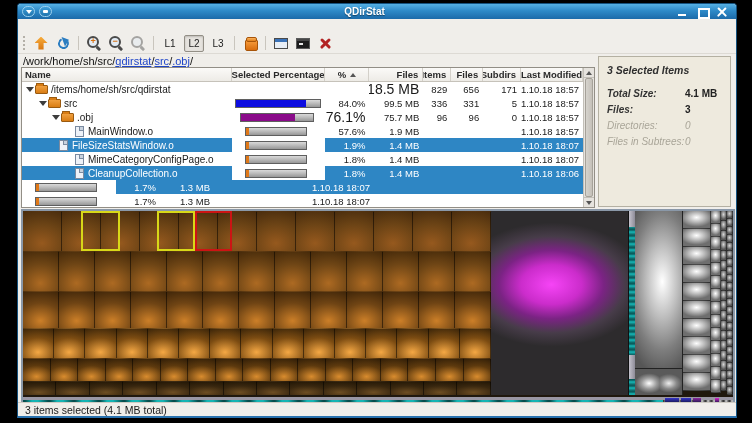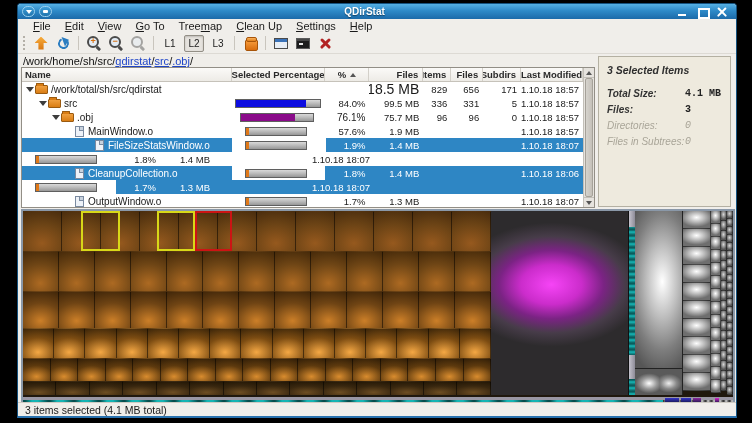--- a/index.html
+++ b/index.html
@@ -84,21 +84,21 @@
   .sb-btn{height:10px;display:flex;align-items:center;justify-content:center;background:#e6e3de;}
   .sb-up{border-bottom:1px solid #c2bfb8;} .sb-dn{border-top:1px solid #c2bfb8;}
   .sb-tri-up{width:0;height:0;border-left:3px solid transparent;border-right:3px solid transparent;border-bottom:4px solid #555;}
   .sb-tri-dn{width:0;height:0;border-left:3px solid transparent;border-right:3px solid transparent;border-top:4px solid #555;}
   .sb-thumb{flex:1;background:linear-gradient(90deg,#d6d3cd,#c4c0b9);border:1px solid #a5a199;border-radius:2px;margin:0 1px;}
   
   #details{position:absolute;left:580px;top:52px;width:133px;height:151px;background:#eeeade;border:1px solid #b4b0a2;padding:7px 8px;}
   .dt-title{font-size:10.5px;font-weight:bold;font-style:italic;color:#2f2f2f;margin-bottom:12px;}
   .dt-row{display:flex;font-size:10px;margin-bottom:5px;}
   .dt-label{width:78px;font-weight:bold;font-style:italic;color:#333;flex:none;}
-  .dt-value{font-weight:bold;color:#222;font-family:Liberation Mono, monospace;}
+  .dt-value{font-weight:bold;color:#222;}
   .dt-row.muted .dt-label,.dt-row.muted .dt-value{color:#a9a598;font-weight:normal;font-style:italic;}
   
   #treemap{position:absolute;left:3px;top:205px;width:714px;height:196px;border:2px solid #8a98a8;background:#20180e;overflow:hidden;}
   #tmap-inner{position:relative;width:710px;height:192px;}
   .tm-row{position:absolute;left:0;display:flex;width:468px;}
   .tm-tile{flex:1;height:100%;border-right:1px solid rgba(0,0,0,.5);border-top:1px solid rgba(0,0,0,.35);}
   .marker{position:absolute;border:2px solid;}
   .tm-purple{position:absolute;left:468px;top:0;width:138px;height:184px;
      background:radial-gradient(95px 62px at 44% 40%,#f644f6,#cb2ccb 32%,#7b2384 55%,#473c49 78%,#2d2b2d 100%);
      border-right:1px solid #111;}
@@ -136,30 +136,20 @@
           <span class="sq"></span>
         </span>
       <span class="title">QDirStat</span>
       <span class="winctl">
         <span class="wc wc-min"></span>
         <span class="wc wc-max"></span>
         <span class="wc wc-close"></span>
       </span>
     </div>
 
-    <div class="menubar">
-        <span class="menu-item"><u>F</u>ile</span>
-        <span class="menu-item"><u>E</u>dit</span>
-        <span class="menu-item"><u>V</u>iew</span>
-        <span class="menu-item"><u>G</u>o To</span>
-        <span class="menu-item">Tree<u>m</u>ap</span>
-        <span class="menu-item"><u>C</u>lean Up</span>
-        <span class="menu-item"><u>S</u>ettings</span>
-        <span class="menu-item"><u>H</u>elp</span>
-      </div>
 
     <div class="toolbar">
       <span class="tb-handle"></span>
       <span class="tb-btn">
           <span class="i-up"></span>
         </span>
       <span class="tb-btn">
           <span class="i-refresh"></span>
         </span>
       <span class="tb-sep"></span>
@@ -213,21 +203,21 @@
           <div class="th c6 num">Subdirs</div>
           <div class="th c7 cen">Last Modified</div>
         </div>
         <div id="tbody">
             <div class="trow">
               <div class="cell c0" style="padding-left: 3px;">
                 <span class="tw">
                   <span class="exp"></span>
                 </span>
                 <span class="ic-folder"></span>
-                <span>/work/total/sh/src/qdirstat</span>
+                <span>/items/home/sh/src/qdirstat</span>
               </div>
               <div class="cell c1"></div>
               <div class="cell c2 num" style="font-size: 9.5px;"></div>
               <div class="cell c3 num" style="font-size: 14px;">118.5 MB</div>
               <div class="cell c4 num" style="font-size: 9.5px;">829</div>
               <div class="cell c5 num" style="font-size: 9.5px;">656</div>
               <div class="cell c6 num" style="font-size: 9.5px;">171</div>
               <div class="cell c7 num" style="font-size: 9.5px;">21.10.18 18:57</div>
             </div>
             <div class="trow">
@@ -256,21 +246,21 @@
                   <span class="exp"></span>
                 </span>
                 <span class="ic-folder"></span>
                 <span>.obj</span>
               </div>
               <div class="cell c1">
                 <div class="bar" style="margin-left: 8px; width: 74px;">
                   <div class="fill" style="width: 76.1%; background: rgb(138, 11, 138);"></div>
                 </div>
               </div>
-              <div class="cell c2 num" style="font-size: 10px;">76.1%</div>
+              <div class="cell c2 num" style="font-size: 14px;">76.1%</div>
               <div class="cell c3 num" style="font-size: 9.5px;">75.7 MB</div>
               <div class="cell c4 num" style="font-size: 9.5px;">96</div>
               <div class="cell c5 num" style="font-size: 9.5px;">96</div>
               <div class="cell c6 num" style="font-size: 9.5px;">0</div>
               <div class="cell c7 num" style="font-size: 9.5px;">21.10.18 18:57</div>
             </div>
             <div class="trow">
               <div class="cell c0" style="padding-left: 52px;">
                 <span class="ic-file"></span>
                 <span>MainWindow.o</span>
@@ -281,37 +271,41 @@
                 </div>
               </div>
               <div class="cell c2 num" style="font-size: 9.5px;">57.6%</div>
               <div class="cell c3 num" style="font-size: 9.5px;">1.9 MB</div>
               <div class="cell c4 num" style="font-size: 9.5px;"></div>
               <div class="cell c5 num" style="font-size: 9.5px;"></div>
               <div class="cell c6 num" style="font-size: 9.5px;"></div>
               <div class="cell c7 num" style="font-size: 9.5px;">21.10.18 18:57</div>
             </div>
             <div class="trow sel">
-              <div class="cell c0" style="padding-left: 72px;">
+              <div class="cell c0" style="padding-left: 36px;">
                 <span class="ic-file"></span>
                 <span>FileSizeStatsWindow.o</span>
               </div>
               <div class="cell c1">
                 <div class="bar" style="margin-left: 13px; width: 62px;">
                   <div class="fill" style="width: 3px; background: rgb(224, 120, 24);"></div>
                 </div>
               </div>
               <div class="cell c2 num" style="font-size: 9.5px;">1.9%</div>
               <div class="cell c3 num" style="font-size: 9.5px;">1.4 MB</div>
               <div class="cell c4 num" style="font-size: 9.5px;"></div>
               <div class="cell c5 num" style="font-size: 9.5px;"></div>
               <div class="cell c6 num" style="font-size: 9.5px;"></div>
               <div class="cell c7 num" style="font-size: 9.5px;">21.10.18 18:07</div>
             </div>
             <div class="trow">
+              <div class="cell c0" style="padding-left: 52px;">
+                <span class="ic-file"></span>
+                <span>MimeCategoryConfigPage.o</span>
+              </div>
               <div class="cell c1">
                 <div class="bar" style="margin-left: 13px; width: 62px;">
                   <div class="fill" style="width: 3px; background: rgb(224, 120, 24);"></div>
                 </div>
               </div>
               <div class="cell c2 num" style="font-size: 9.5px;">1.8%</div>
               <div class="cell c3 num" style="font-size: 9.5px;">1.4 MB</div>
               <div class="cell c4 num" style="font-size: 9.5px;"></div>
               <div class="cell c5 num" style="font-size: 9.5px;"></div>
               <div class="cell c6 num" style="font-size: 9.5px;"></div>
@@ -341,24 +335,20 @@
                 </div>
               </div>
               <div class="cell c2 num" style="font-size: 9.5px;">1.7%</div>
               <div class="cell c3 num" style="font-size: 9.5px;">1.3 MB</div>
               <div class="cell c4 num" style="font-size: 9.5px;"></div>
               <div class="cell c5 num" style="font-size: 9.5px;"></div>
               <div class="cell c6 num" style="font-size: 9.5px;"></div>
               <div class="cell c7 num" style="font-size: 9.5px;">21.10.18 18:07</div>
             </div>
             <div class="trow">
-              <div class="cell c0" style="padding-left: 52px;">
-                <span class="ic-file"></span>
-                <span>OutputWindow.o</span>
-              </div>
               <div class="cell c1">
                 <div class="bar" style="margin-left: 13px; width: 62px;">
                   <div class="fill" style="width: 3px; background: rgb(224, 120, 24);"></div>
                 </div>
               </div>
               <div class="cell c2 num" style="font-size: 9.5px;">1.7%</div>
               <div class="cell c3 num" style="font-size: 9.5px;">1.3 MB</div>
               <div class="cell c4 num" style="font-size: 9.5px;"></div>
               <div class="cell c5 num" style="font-size: 9.5px;"></div>
               <div class="cell c6 num" style="font-size: 9.5px;"></div>

